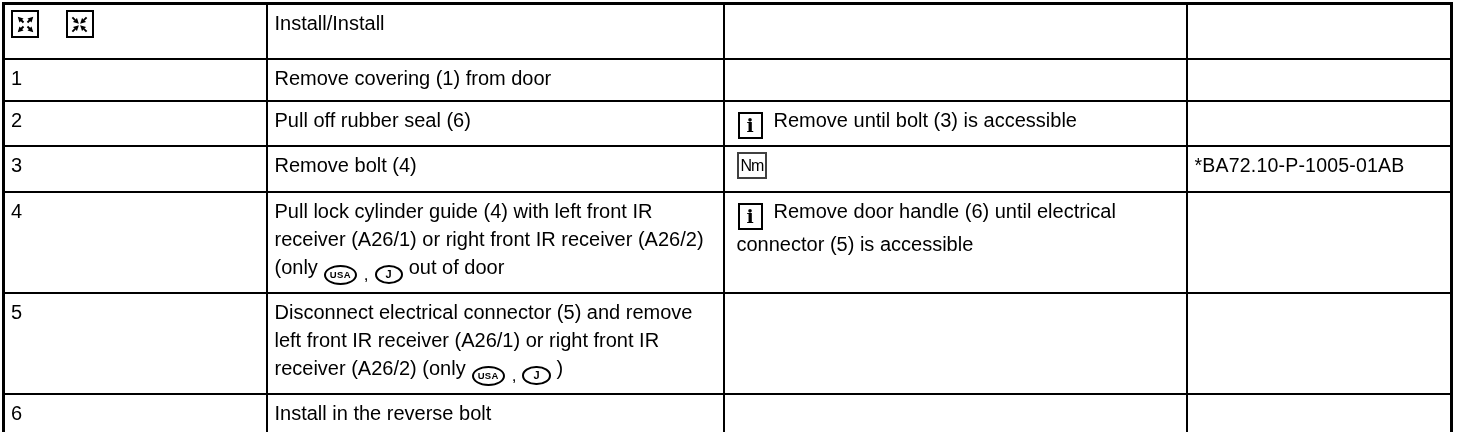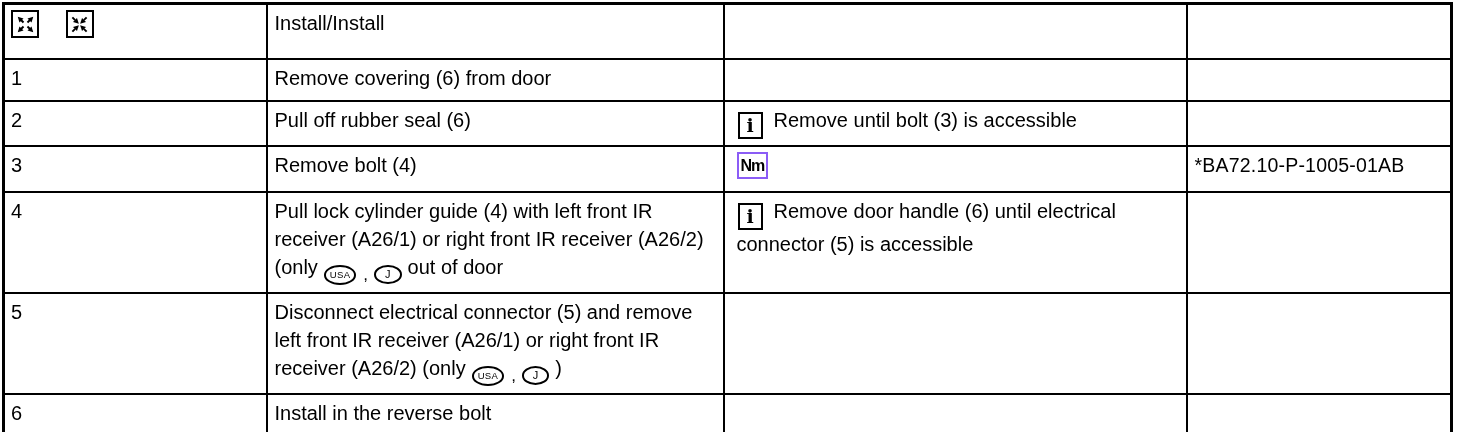--- a/index.html
+++ b/index.html
@@ -69,37 +69,37 @@
     font-family: "DejaVu Serif", "Liberation Serif", serif;
     font-weight: bold;
     font-size: 19px;
     line-height: 22px;
     text-align: center;
     vertical-align: -5px;
     margin: 0 11px 0 1px;
   }
   .nm-box {
     display: inline-block;
-    border: 2px solid #8b5cf6;
-    font-weight: bold;
+    border: 2px solid #404040;
+    font-weight: normal;
     font-size: 16px;
     line-height: 17px;
     padding: 3px 2px;
     letter-spacing: -1px;
     vertical-align: top;
     margin-top: 1px;
   }
   .note-cell { padding-left: 12px; }
   .ref-cell { white-space: nowrap; font-size: 19.5px; letter-spacing: 0.2px; }
 
   .badge {
     display: inline-block;
     border: 2.5px solid #000;
     border-radius: 50%;
-    font-weight: normal;
+    font-weight: bold;
     text-align: center;
     vertical-align: -4px;
     background: #fff;
   }
   .badge-usa {
     font-size: 9.5px;
     line-height: 12px;
     padding: 2px 4px;
     letter-spacing: 0.3px;
     margin: 0 7px 0 6px;
@@ -167,21 +167,21 @@
       </td>
       <td>
         <span>Install/Install</span>
       </td>
       <td class="note-cell"></td>
       <td class="ref-cell"></td>
     </tr>
 
     <tr class="r1">
       <td class="step-cell"><span>1</span></td>
-      <td><span>Remove covering (6) from door</span></td>
+      <td><span>Remove covering (1) from door</span></td>
       <td class="note-cell"></td>
       <td class="ref-cell"></td>
     </tr>
 
     <tr class="r2">
       <td class="step-cell"><span>2</span></td>
       <td><span>Pull off rubber seal (6)</span></td>
       <td class="note-cell">
         <span class="info-box">i</span><span>Remove until bolt (3) is accessible</span>
       </td>

